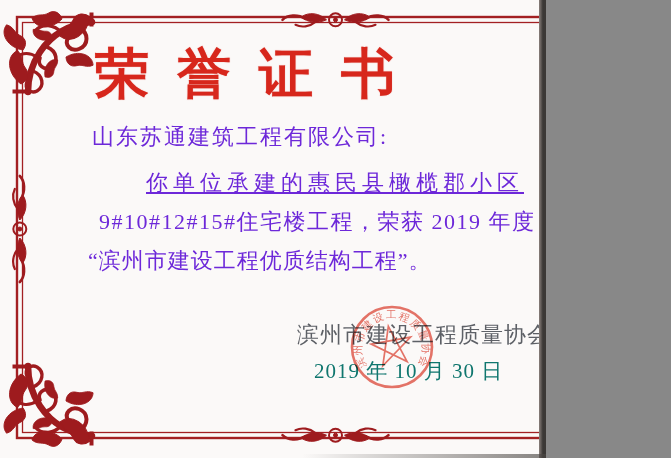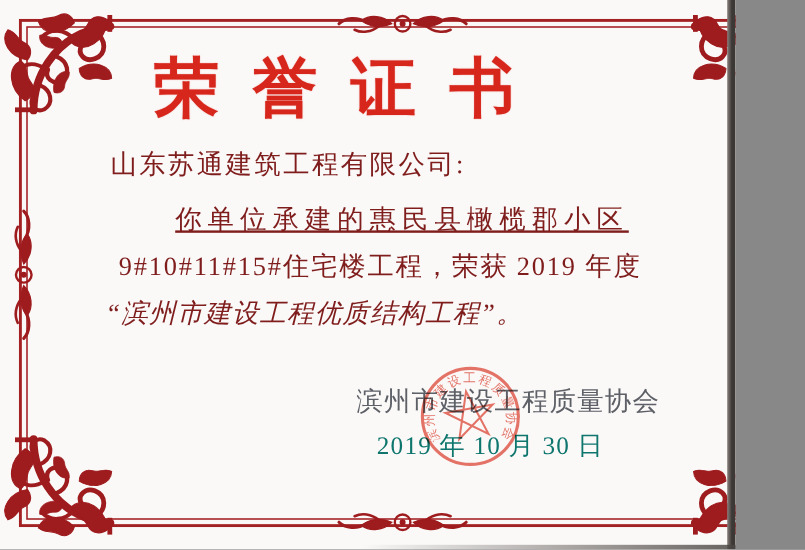--- a/index.html
+++ b/index.html
@@ -1,18 +1,18 @@
 <!DOCTYPE html>
 <html><head>
 <meta charset="utf-8">
 <style>
   html,body{margin:0;padding:0;background:#888;}
   .cert{
     position:relative;
-    width:613px;height:458px;
+    width:546px;height:458px;
     background:#fbf9f8;
     overflow:hidden;
     font-family:"Liberation Serif", serif;
   }
   .border-svg, .seal-svg{
     position:absolute;left:0;top:0;width:671px;height:458px;
   }
   .seal-svg{mix-blend-mode:multiply;pointer-events:none;z-index:5;}
   .border-svg{z-index:1;}
   .photo-edge-right{
@@ -26,25 +26,25 @@
   .txt{position:absolute;z-index:3;white-space:nowrap;}
   .title{
     left:0;top:38px;width:100%;
     text-align:center;
     font-size:54px;font-weight:900;
     color:#d7271c;
     letter-spacing:28px;
     transform:translateX(-14px);
     text-shadow:0 0 1px rgba(215,39,28,.55);
   }
-  .ink{color:#7f1d1d;font-size:22px;}
+  .ink{color:#6d28d9;font-size:22px;}
   .recipient{left:92px;top:122px;letter-spacing:2px;}
   .b1{left:146px;top:168px;letter-spacing:5px;text-decoration:underline;}
   .b2{left:99px;top:207px;letter-spacing:1.5px;}
-  .b3{left:88px;top:246px;letter-spacing:1px;font-style:italic;}
+  .b3{left:88px;top:246px;letter-spacing:1px;}
   .b4{left:146px;top:283px;letter-spacing:1px;}
   .issuer{left:297px;top:320px;letter-spacing:1px;color:#5d6066;}
   .date{left:314px;top:357px;font-size:21px;color:#0f766e;letter-spacing:1px;}
 </style>
 </head>
 <body>
 
 <div class="cert">
 
   <svg class="border-svg" viewBox="0 0 671 458" aria-hidden="true">
@@ -93,21 +93,21 @@
       <use href="#edgeOrn" transform="translate(335.5,19.8)"></use>
       <use href="#edgeOrn" transform="translate(335.5,435.2) scale(1,-1)"></use>
       <use href="#edgeOrn" transform="translate(19.8,229) rotate(90)"></use>
       <use href="#edgeOrn" transform="translate(650.2,229) rotate(-90)"></use>
     </g>
   </svg>
 
   <div class="txt title">荣誉证书</div>
   <div class="txt ink recipient">山东苏通建筑工程有限公司:</div>
   <div class="txt ink b1">你单位承建的惠民县橄榄郡小区</div>
-  <div class="txt ink b2">9#10#11#15#住宅楼工程，荣获 2019 年度</div>
+  <div class="txt ink b2">9#10#12#15#住宅楼工程，荣获 2019 年度</div>
   <div class="txt ink b3">“滨州市建设工程优质结构工程”。</div>
   <div class="txt ink issuer">滨州市建设工程质量协会</div>
   <div class="txt ink date">2019 年 10 月 30 日</div>
 
   <svg class="seal-svg" viewBox="0 0 671 458" aria-hidden="true">
     <g stroke="#e2584a" fill="none" opacity="0.82">
       <circle cx="392" cy="347" r="40" stroke-width="2.6"></circle>
       <path d="M392,326 L404.34,364 L372.03,340.5 L411.97,340.5 L379.66,364 Z" stroke-width="1.7" transform="rotate(-10 392 347)"></path>
       <path id="sealArc" d="M364,361 A30.5,30.5 0 1 1 420,361" stroke="none"></path>
       <text font-size="10.5" letter-spacing="1.5" fill="#e2584a" stroke="none">

